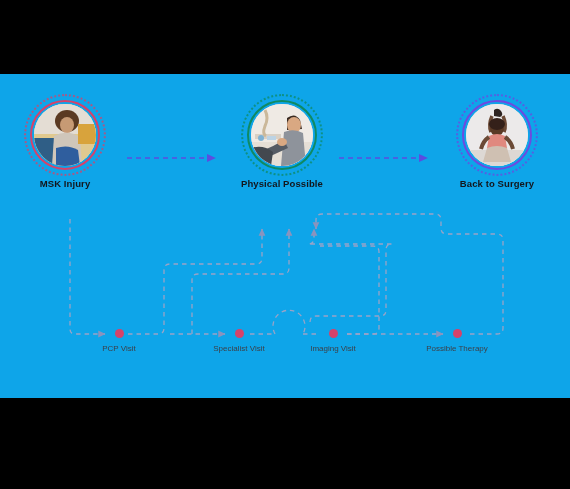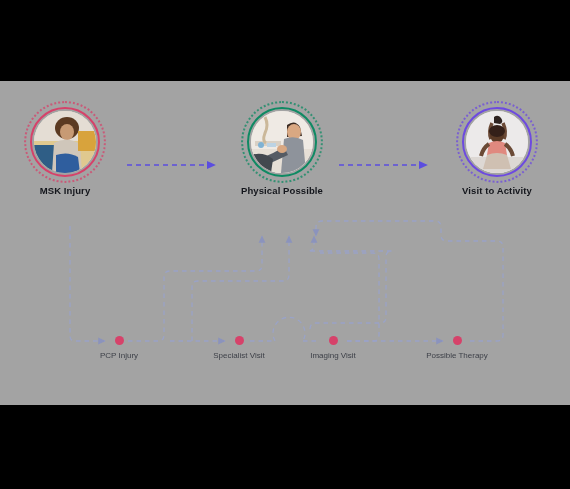--- a/index.html
+++ b/index.html
@@ -21,23 +21,23 @@
     background: #000000;
   }
   .bar-bottom {
     position: absolute;
     left: 0; top: 405px;
     width: 570px; height: 84px;
     background: #000000;
   }
   .canvas {
     position: absolute;
-    left: 0; top: 81px;
+    left: 0; top: 74px;
     width: 570px; height: 324px;
-    background: #a3a3a3;
+    background: #0ea5e9;
   }
   .flow-svg {
     position: absolute;
     left: 0; top: 0;
     width: 570px; height: 324px;
   }
   
   .stage {
     position: absolute;
     width: 120px;
@@ -209,26 +209,26 @@
           <path d="M37,12 q4,9 1,16" stroke="#6b4a36" stroke-width="3.5" fill="none"></path>
           <ellipse cx="31" cy="24" rx="7" ry="8" fill="#5a3a26"></ellipse>
           <ellipse cx="31" cy="20" rx="8" ry="6" fill="#342019"></ellipse>
           <path d="M23,32 q8,-4 16,0 l2,12 -20,0 z" fill="#e0897f"></path>
           <path d="M21,44 q10,-4 20,0 l4,14 -28,0 z" fill="#cfc0b2"></path>
           <path d="M23,33 q-6,4 -8,12" stroke="#6b4a36" stroke-width="4" fill="none"></path>
           <path d="M39,33 q6,4 8,12" stroke="#6b4a36" stroke-width="4" fill="none"></path>
         </svg>
       </div>
     </div>
-    <div class="stage-label">Visit to Activity</div>
+    <div class="stage-label">Back to Surgery</div>
   </div>
 
   <div class="milestone" style="left:64px; top:255px;">
     <div class="dot" style="background:#d6426a;"></div>
-    <div class="ms-label">PCP Injury</div>
+    <div class="ms-label">PCP Visit</div>
   </div>
 
   <div class="milestone" style="left:278px; top:255px;">
     <div class="dot" style="background:#d6426a;"></div>
     <div class="ms-label">Imaging Visit</div>
   </div>
 
   <div class="milestone" style="left:184px; top:255px;">
     <div class="dot" style="background:#d6426a;"></div>
     <div class="ms-label">Specialist Visit</div>

